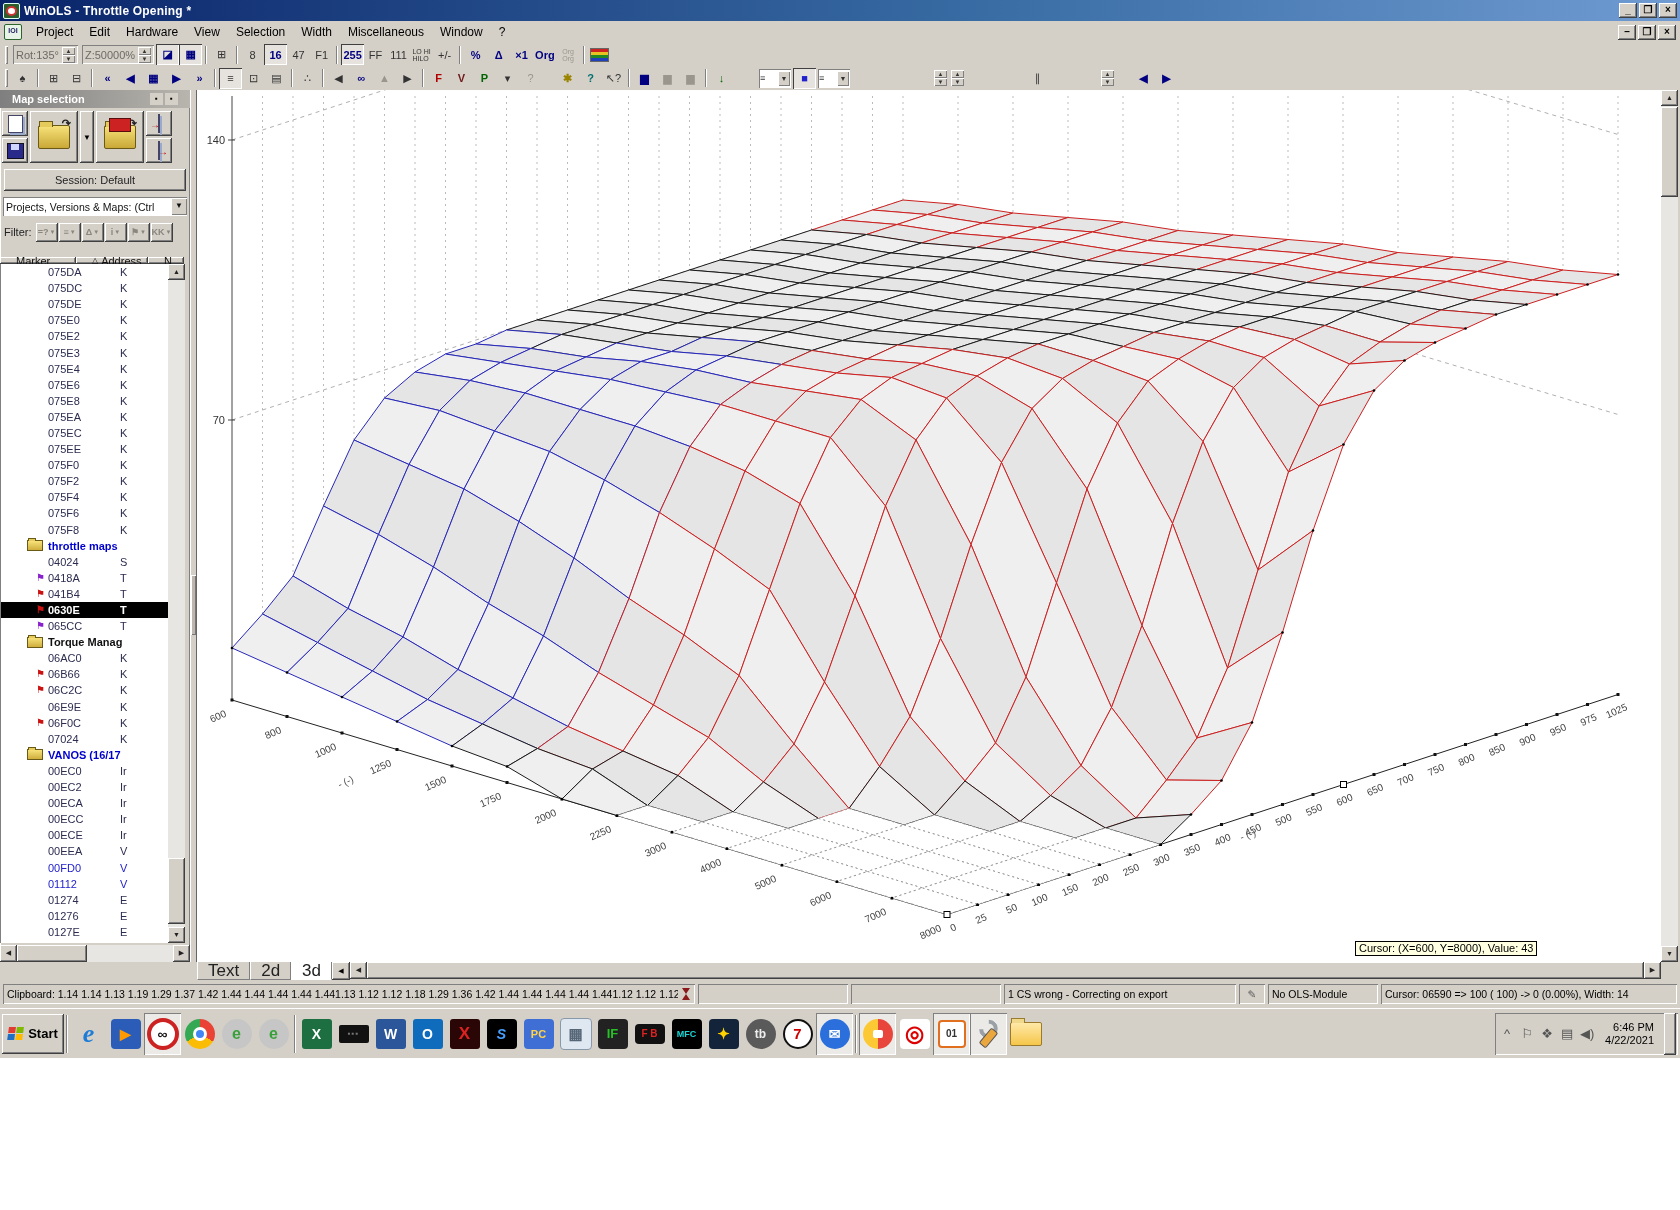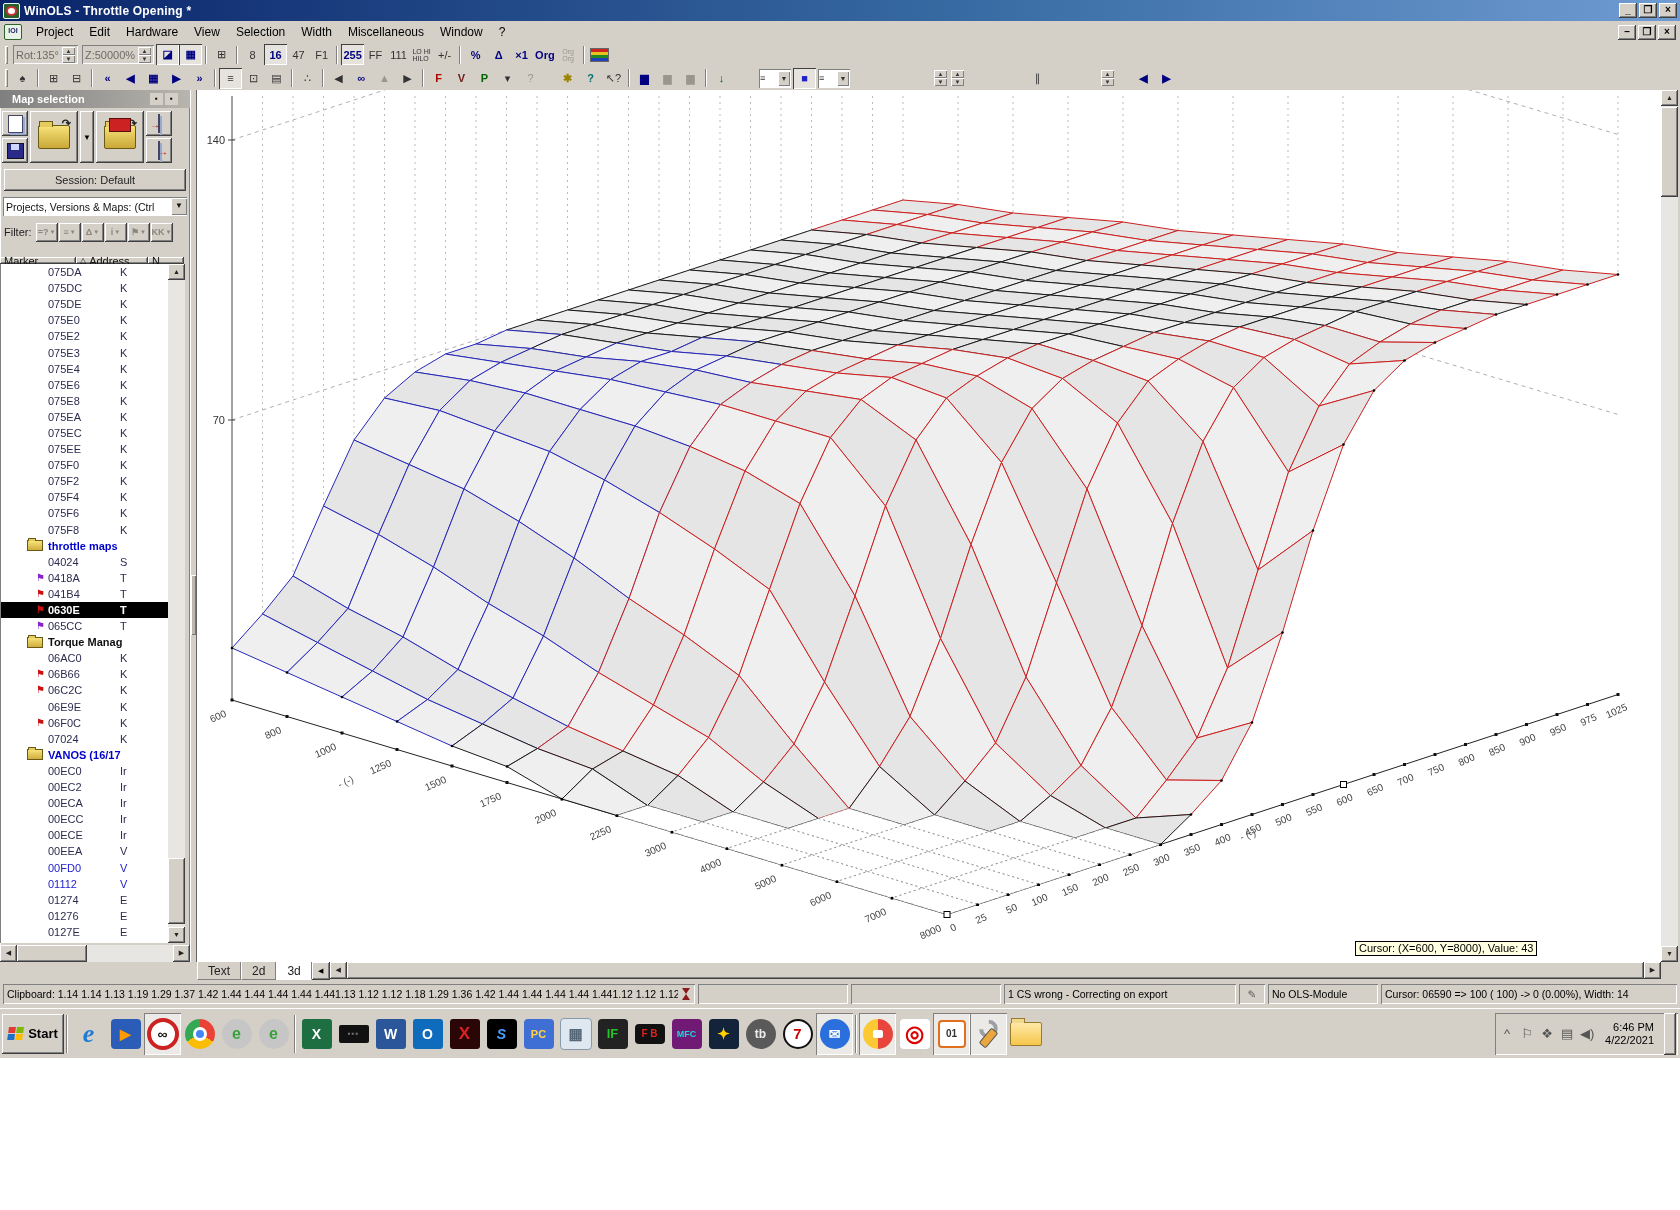--- a/index.html
+++ b/index.html
@@ -71,21 +71,21 @@
   .pagewrap .ar{position:absolute;left:-8px;top:4px;color:#b00;font-weight:bold;font-size:10px;}
   .pagewrap .ar2{position:absolute;right:-8px;top:4px;color:#b00;font-weight:bold;font-size:10px;}
   #session-btn{height:22px;margin:3px 4px 0 4px;display:flex;align-items:center;justify-content:center;font-size:11px;color:#222;}
   #scope-dd{height:19px;margin:6px 3px 0 3px;background:#fff;display:flex;align-items:center;font-size:10.5px;color:#111;
     box-shadow:inset 1px 1px 0 #808080,inset -1px -1px 0 #fff;padding-left:3px;white-space:nowrap;overflow:hidden;}
   #scope-dd .arr{margin-left:auto;width:16px;height:17px;background:#d4d0c8;flex:none;font-size:8px;text-align:center;line-height:16px;}
   #filter-row{height:22px;margin-top:5px;display:flex;align-items:center;padding-left:4px;font-size:11px;color:#222;}
   .fbtn{width:22px;height:19px;margin-left:1px;display:flex;align-items:center;justify-content:center;font-size:9px;color:#8a867e;font-weight:bold;}
   .fbtn i{font-style:normal;font-size:6px;margin-left:1px;}
   #list-header{height:17px;margin-top:4px;display:flex;font-size:11px;color:#111;}
-  .hcell{display:flex;align-items:center;padding-left:4px;box-sizing:border-box;margin-top:10px;}
+  .hcell{display:flex;align-items:center;padding-left:16px;box-sizing:border-box;margin-top:10px;}
   #list-wrap{position:relative;height:679px;margin-top:0;display:flex;}
   #map-list{width:167px;background:#fff;overflow:hidden;border-left:1px solid #808080;}
   .mrow{height:16.1px;display:flex;align-items:center;font-size:11px;color:#2c2c50;white-space:nowrap;}
   .mrow .mk{width:47px;flex:none;display:flex;justify-content:flex-end;align-items:center;padding-right:3px;box-sizing:border-box;}
   .mrow .ad{width:72px;flex:none;}
   .mrow .ty{flex:1;}
   .mrow.folder-blue{color:#0000cc;font-weight:bold;}
   .mrow.folder-dark{color:#101010;font-weight:bold;}
   .mrow.blue{color:#2222cc;}
   .mrow.sel{background:#000;color:#ffffff;font-weight:bold;}
@@ -104,21 +104,21 @@
   #splitter{position:absolute;left:190px;top:90px;width:7px;height:872px;background:#d4d0c8;box-shadow:inset 1px 0 0 #fff,inset -1px 0 0 #666;}
   #splitter .gripper{position:absolute;left:1px;top:485px;width:5px;height:60px;background:#bcb8b0;box-shadow:inset 1px 1px 0 #fff,inset -1px -1px 0 #777;}
   
   #chart-area{position:absolute;left:197px;top:90px;width:1464px;height:872px;background:#fff;overflow:hidden;}
   #chart-tooltip{position:absolute;left:1158px;top:851px;background:#ffffe1;border:1px solid #000;font-size:11px;
     padding:0px 3px 1px 3px;color:#000;white-space:nowrap;}
   #chart-vscroll{position:absolute;left:1661px;top:90px;width:17px;height:872px;background:#e8e6e2;}
   
   #bottombar{position:absolute;left:0;top:962px;width:100%;height:18px;background:#d4d0c8;display:flex;align-items:stretch;}
   #tabs{display:flex;margin-left:197px;}
-  .tab{padding:1px 10px 0 10px;font-size:12px;color:#222;border-left:1px solid #fff;border-right:1px solid #808080;
+  .tab{padding:1px 10px 0 10px;font-size:17px;color:#222;border-left:1px solid #fff;border-right:1px solid #808080;
     border-bottom:1px solid #808080;background:#d4d0c8;display:flex;align-items:center;}
   .tab.active{background:#fff;font-weight:normal;border-bottom:1px solid #fff;}
   #tab-scroll{width:18px;display:flex;align-items:center;justify-content:center;font-size:7px;background:#d4d0c8;}
   #bottom-hscroll{flex:1;margin-right:19px;}
   
   #statusbar{position:absolute;left:0;top:980px;width:100%;height:28px;display:flex;align-items:center;gap:3px;
     padding:0 3px;box-sizing:border-box;}
   .sfield{height:20px;display:flex;align-items:center;font-size:10.5px;color:#000;padding:0 4px;white-space:nowrap;overflow:hidden;box-sizing:border-box;}
   #sf-clip{flex:1;}
   .hourglass{width:9px;height:12px;position:relative;margin-left:4px;flex:none;}
@@ -143,21 +143,21 @@
   .ic.excel{background:#1d6f42;color:#fff;border-radius:3px;}
   .ic.chip{background:#111;height:18px;border-radius:2px;color:#777;font-size:8px;letter-spacing:1px;}
   .ic.word{background:#2b579a;color:#fff;border-radius:3px;}
   .ic.outlook{background:#0f6cbd;color:#fff;border-radius:3px;}
   .ic.xee{background:#2a0606;color:#d22;border-radius:3px;font-size:17px;}
   .ic.blackapp{background:#000;color:#46a0ff;font-style:italic;}
   .ic.pcapp{background:#3f6fd4;color:#ffd24a;font-size:11px;border-radius:4px;}
   .ic.calc{background:#dfe7f0;border:1px solid #8899aa;color:#567;font-size:15px;}
   .ic.ifapp{background:#222;color:#27c127;font-size:13px;}
   .ic.fbchip{background:#111;height:20px;color:#d22;font-size:10px;}
-  .ic.mfc{background:#701a75;color:#19d7d7;font-size:9px;}
+  .ic.mfc{background:#000000;color:#19d7d7;font-size:9px;}
   .ic.car{background:#12233a;color:#ffd200;font-size:15px;}
   .ic.tb{background:#5a5a5a;border-radius:50%;color:#eee;font-size:12px;}
   .ic.seven{background:#fff;border:2px solid #111;border-radius:50%;color:#c00;font-size:15px;width:26px;height:26px;}
   .ic.tbird{background:#2a6fdb;border-radius:50%;color:#fff;font-size:14px;}
   .ic.chromelock{background:conic-gradient(#e8453c 0 50%,#fcc934 0 100%);border-radius:50%;position:relative;}
   .ic.chromelock::after{content:"";position:absolute;left:10px;top:11px;width:10px;height:8px;background:#fff;border-radius:2px;}
   .ic.target{background:#fff;color:#d00;font-size:22px;}
   .ic.box01{background:#fff;border:2px solid #e07020;color:#333;font-size:10px;width:24px;height:24px;}
   .ic.wrenchic{background:transparent;position:relative;}
   .ic.wrenchic .handle{width:7px;height:18px;background:#eaa73e;border:1px solid #555;border-radius:2px;transform:rotate(40deg);margin-top:8px;}

